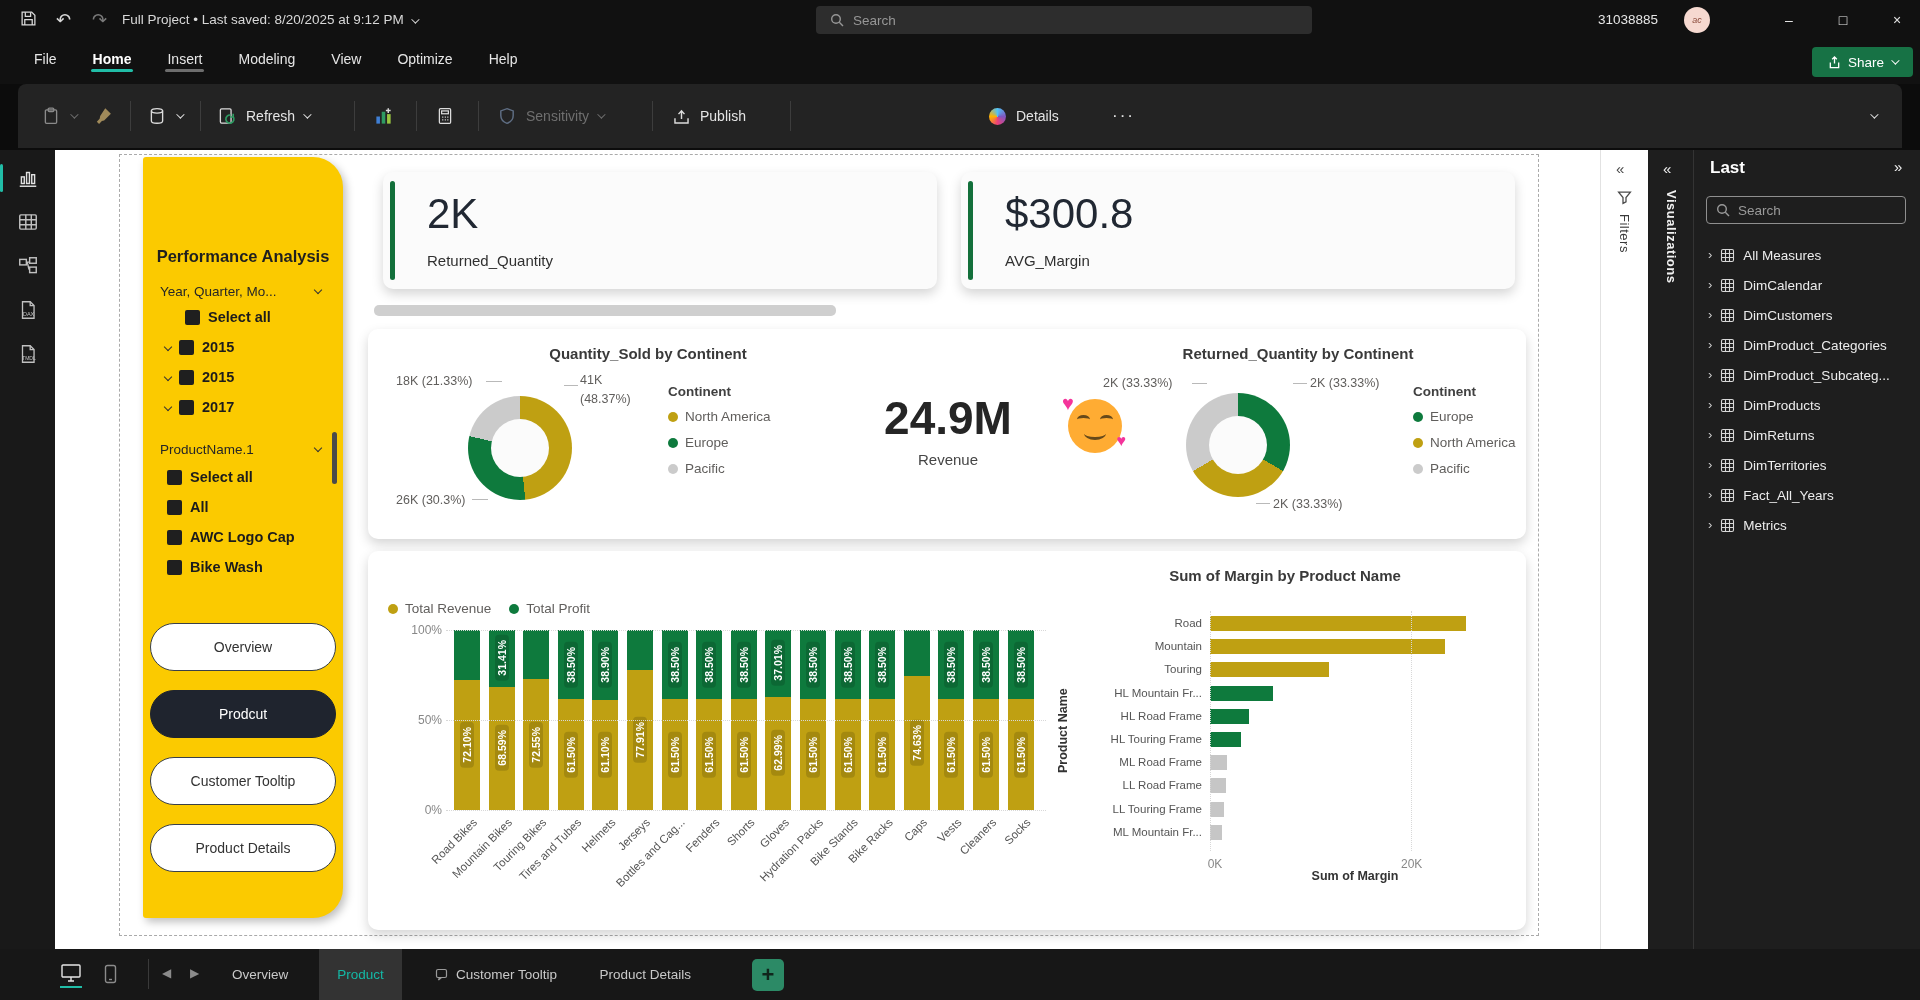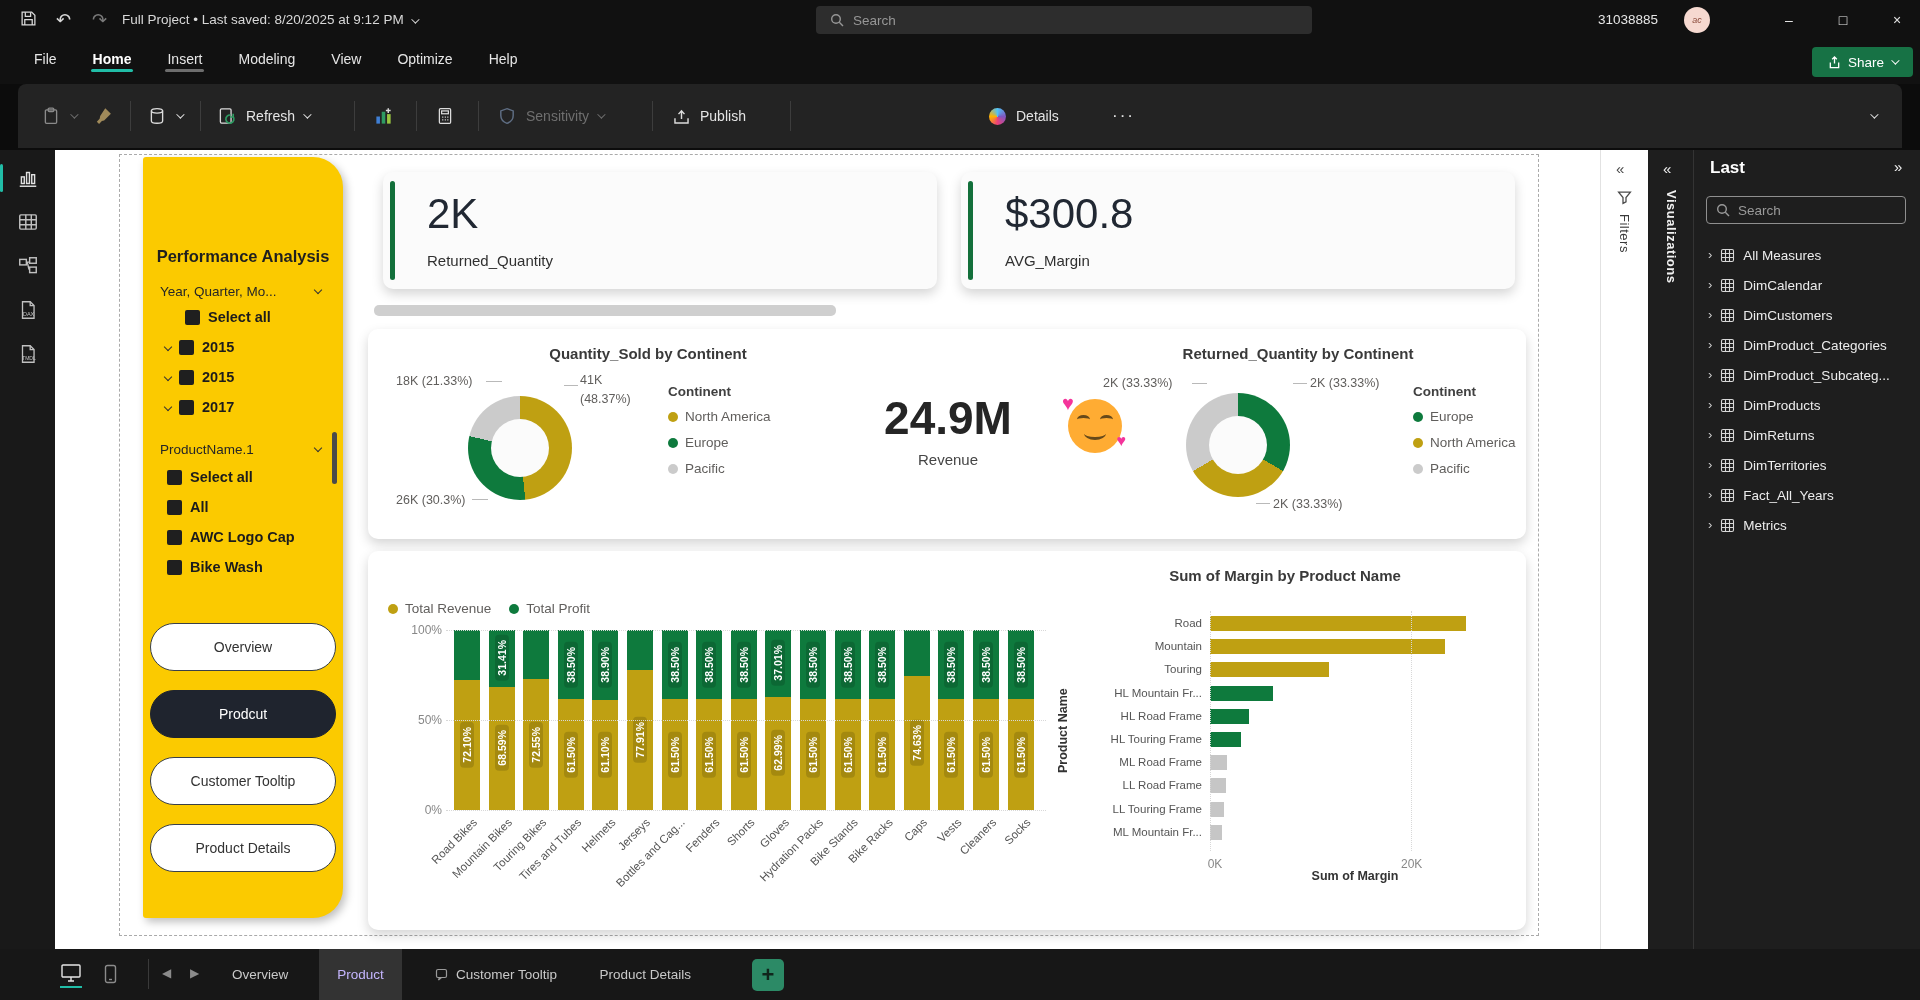--- a/index.html
+++ b/index.html
@@ -85,21 +85,21 @@
   .filters-strip{position:absolute;left:1600px;top:150px;width:48px;height:799px;background:#fff;border-left:1px solid #e2e2e2;color:#3b3b3b;}
   .viz-strip{position:absolute;left:1648px;top:150px;width:46px;height:799px;background:#1e1e1e;color:#f0f0f0;border-right:1px solid #343434;}
   .vtext{writing-mode:vertical-rl;font-size:13px;font-weight:bold;letter-spacing:.5px;}
   .datapanel{position:absolute;left:1694px;top:150px;width:226px;height:799px;background:#1e1e1e;color:#ececec;}
   .dp-search{position:absolute;left:12px;top:46px;width:200px;height:28px;border:1px solid #8f8f8f;border-radius:4px;display:flex;align-items:center;gap:8px;padding-left:9px;font-size:13.5px;color:#9a9a9a;}
   .dp-item{position:absolute;left:14px;display:flex;align-items:center;gap:8px;font-size:13.5px;color:#ececec;}
   .dp-chev{color:#cfcfcf;font-size:13px;transform:translateY(-1px);}
   
   .bottombar{position:absolute;left:0;top:949px;width:1920px;height:51px;background:#171717;}
   .pagetab{position:absolute;top:0;height:51px;display:flex;align-items:center;justify-content:center;font-size:13.5px;color:#c9c9c9;padding:0 18px;gap:8px;}
-  .pagetab.active{background:#333;color:#c4b5fd;}
+  .pagetab.active{background:#333;color:#14b8a6;}
   .addpage{position:absolute;left:752px;top:10px;width:32px;height:32px;background:#2C8A66;color:#10261c;border-radius:5px;font-size:22px;font-weight:bold;display:flex;align-items:center;justify-content:center;}
   svg{display:block;}
 </style>
 </head>
 <body>
 
 <div class="app">
 
   <div class="titlebar">
     <span class="tb-ic" style="left:20px">

